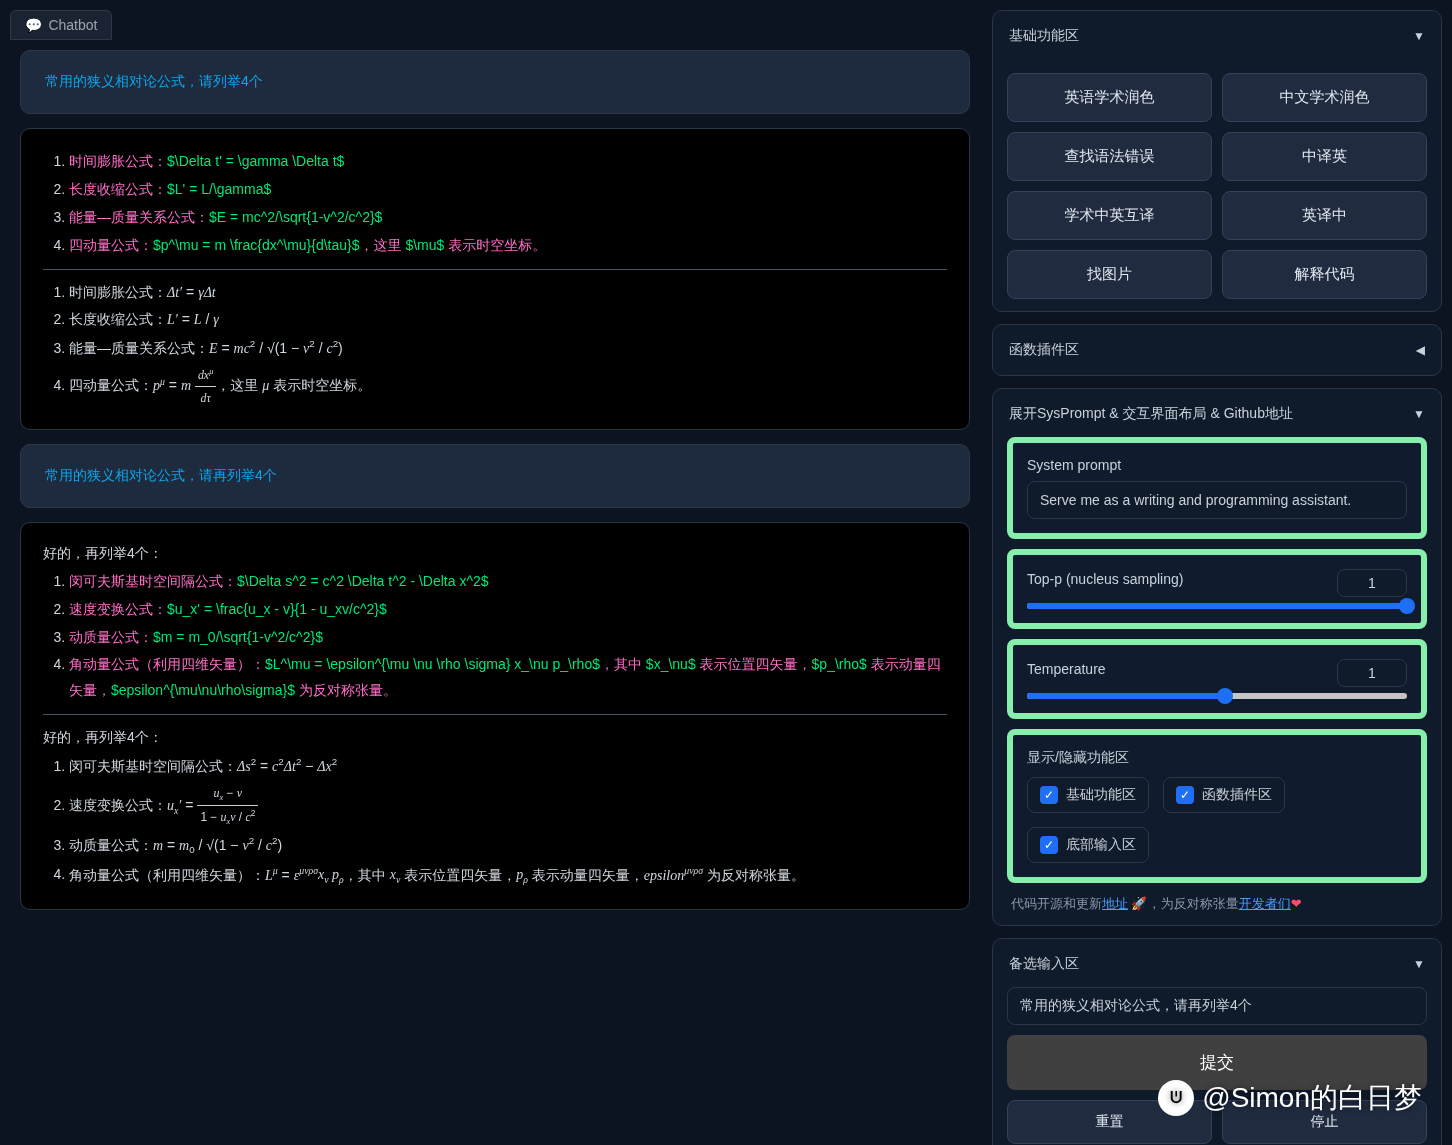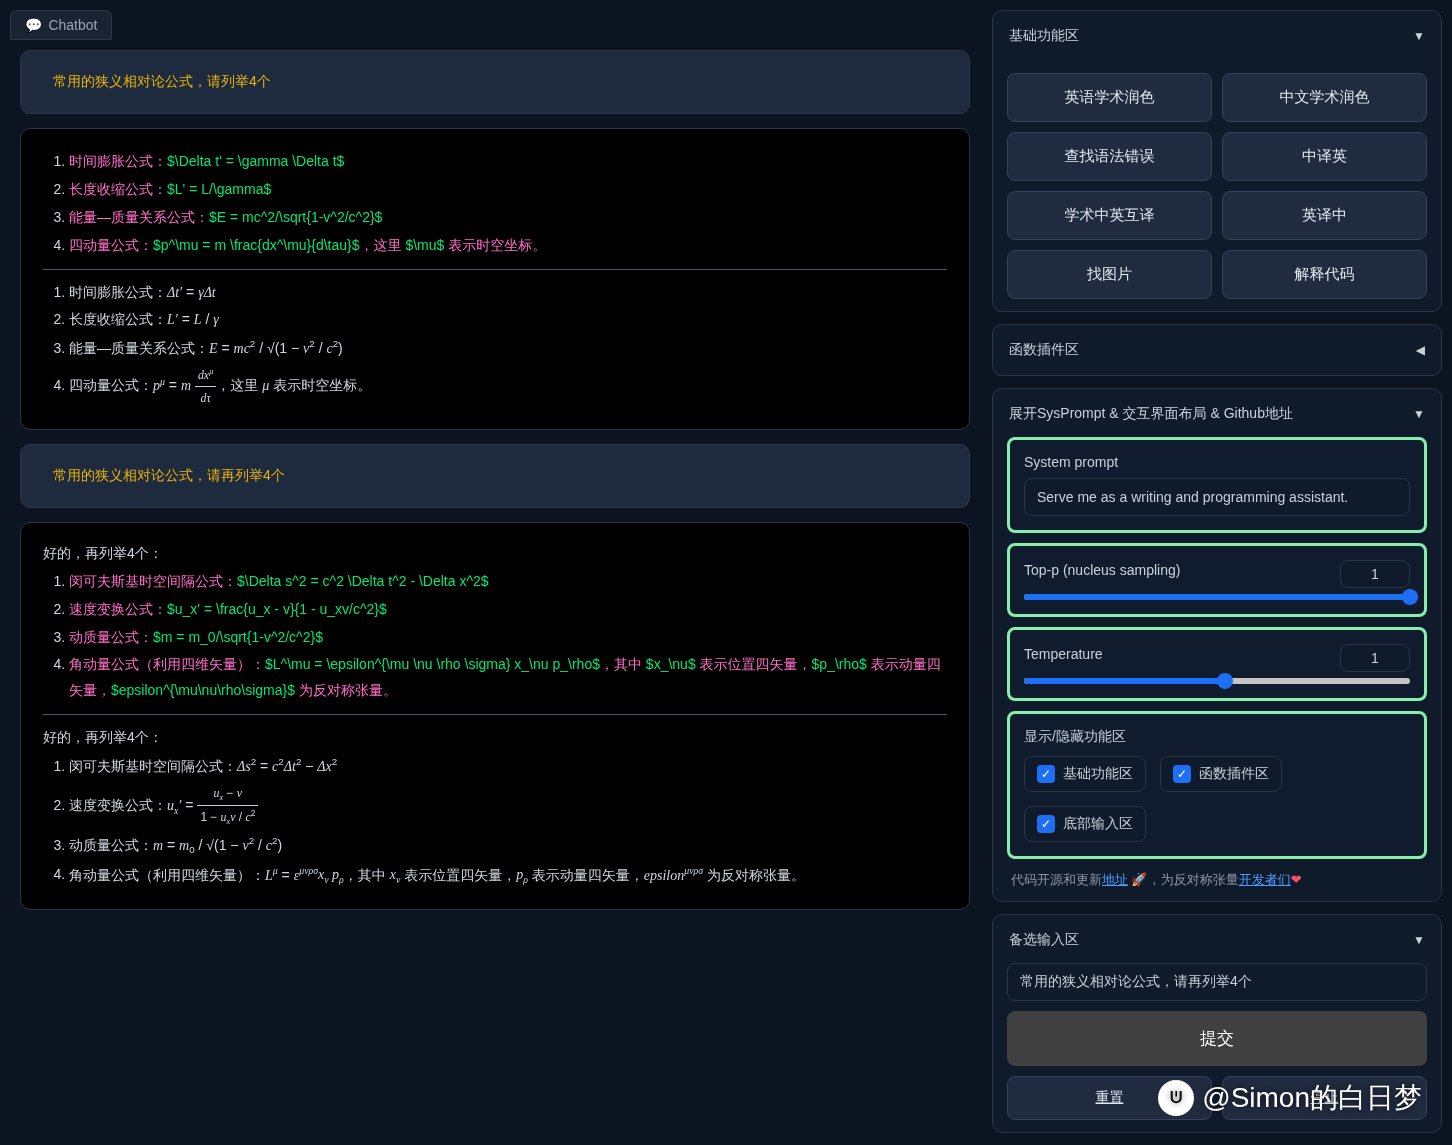--- a/index.html
+++ b/index.html
@@ -23,21 +23,21 @@
   display: inline-flex; align-items: center; gap: 6px;
   background: #1a2332; padding: 6px 14px; border-radius: 6px 6px 0 0;
   border: 1px solid #2d3748; color: #9aa5b1;
 }
 .chat-area {
   flex: 1; display: flex; flex-direction: column; gap: 14px;
   padding: 4px 10px;
 }
 .user-bubble {
   background: #1e2a3e; border: 1px solid #2d3748;
-  border-radius: 10px; padding: 22px 32px; color: #eab308;
+  border-radius: 10px; padding: 22px 24px; color: #0ea5e9;
 }
 .bot-bubble {
   background: #000000; border: 1px solid #2a3547;
   border-radius: 10px; padding: 18px 22px; color: #d0d7de;
   line-height: 1.85;
 }
 .bot-bubble ol { padding-left: 26px; }
 .bot-bubble li { margin: 2px 0; }
 .latex-code { color: #00e676; }
 .latex-lit { color: #ff6ec7; }
@@ -61,21 +61,21 @@
 .btn-grid {
   display: grid; grid-template-columns: 1fr 1fr; gap: 10px; margin-top: 24px;
 }
 .fn-btn {
   background: #202b3f; border: 1px solid #35425a; color: #e2e8f0;
   padding: 14px 8px; border-radius: 8px; text-align: center; cursor: pointer;
   font-size: 15px;
 }
 
 .inner-box {
-  background: #101c2e; border: 3px solid #86efac; border-radius: 8px;
+  background: #101c2e; border: 6px solid #86efac; border-radius: 8px;
   padding: 14px; margin-top: 10px;
 }
 .field-label { color: #c9d1d9; margin-bottom: 8px; }
 .text-input {
   width: 100%; background: #0f1a2b; border: 1px solid #2a3547;
   color: #c9d1d9; padding: 10px 12px; border-radius: 8px; font-size: 14px;
 }
 .slider-row { display: flex; align-items: center; gap: 10px; margin-top: 6px; }
 .slider-track {
   flex: 1; height: 6px; background: #c5c5c5; border-radius: 3px; position: relative;
@@ -104,21 +104,21 @@
 .credit a { color: #4a9eff; text-decoration: underline; }
 .heart { color: #ff4d6d; }
 
 .submit-btn {
   width: 100%; background: #404040; color: #fff; border: none;
   padding: 16px; border-radius: 8px; font-size: 17px; cursor: pointer; margin-top: 10px;
 }
 .two-btn { display: grid; grid-template-columns: 1fr 1fr; gap: 10px; margin-top: 10px; }
 .gray-btn {
   background: #202b3f; border: 1px solid #35425a; color: #e2e8f0;
-  padding: 12px; border-radius: 8px; text-align: center; cursor: pointer; text-decoration: underline;
+  padding: 12px; border-radius: 8px; text-align: center; cursor: pointer;
 }
 .watermark {
   position: fixed; right: 30px; bottom: 28px; color: #fff;
   font-size: 28px; font-weight: 500; display: flex; align-items: center; gap: 8px;
   text-shadow: 0 0 6px rgba(0,0,0,0.6);
 }
 .wm-icon {
   width: 36px; height: 36px; border-radius: 50%; background: #fff;
   display: flex; align-items: center; justify-content: center; color: #000; font-size: 16px; font-weight: bold;
 }

